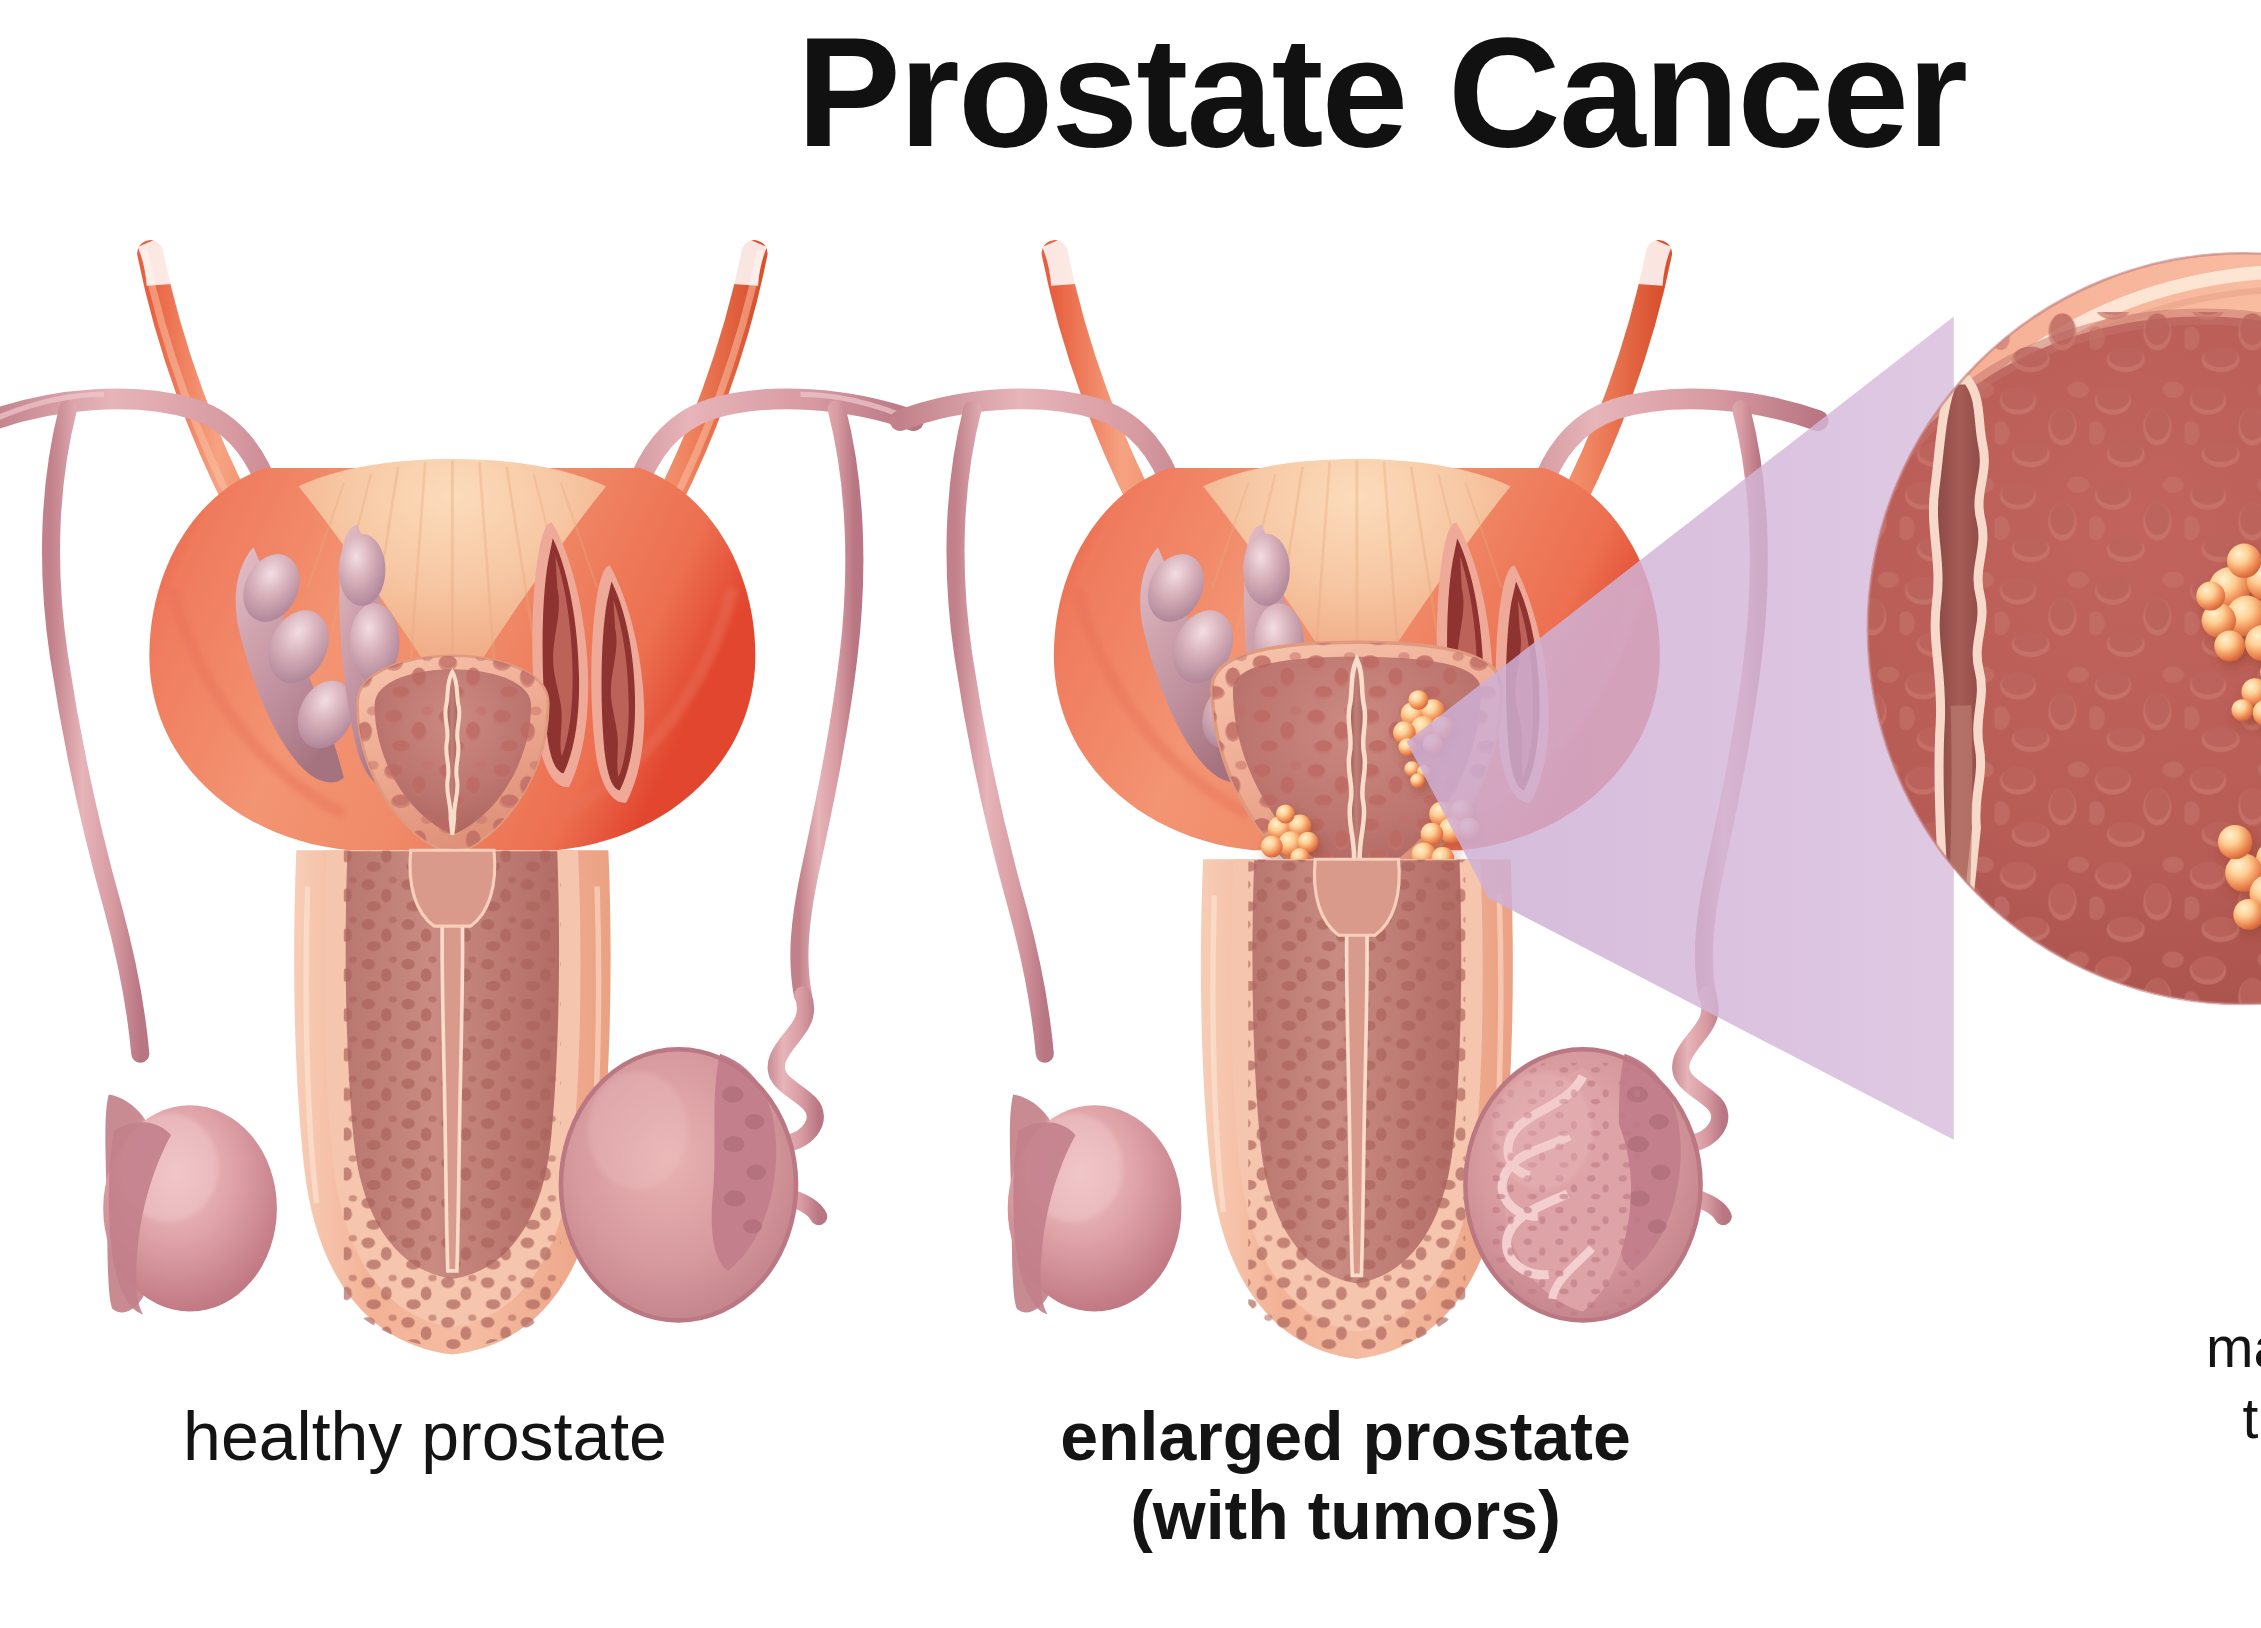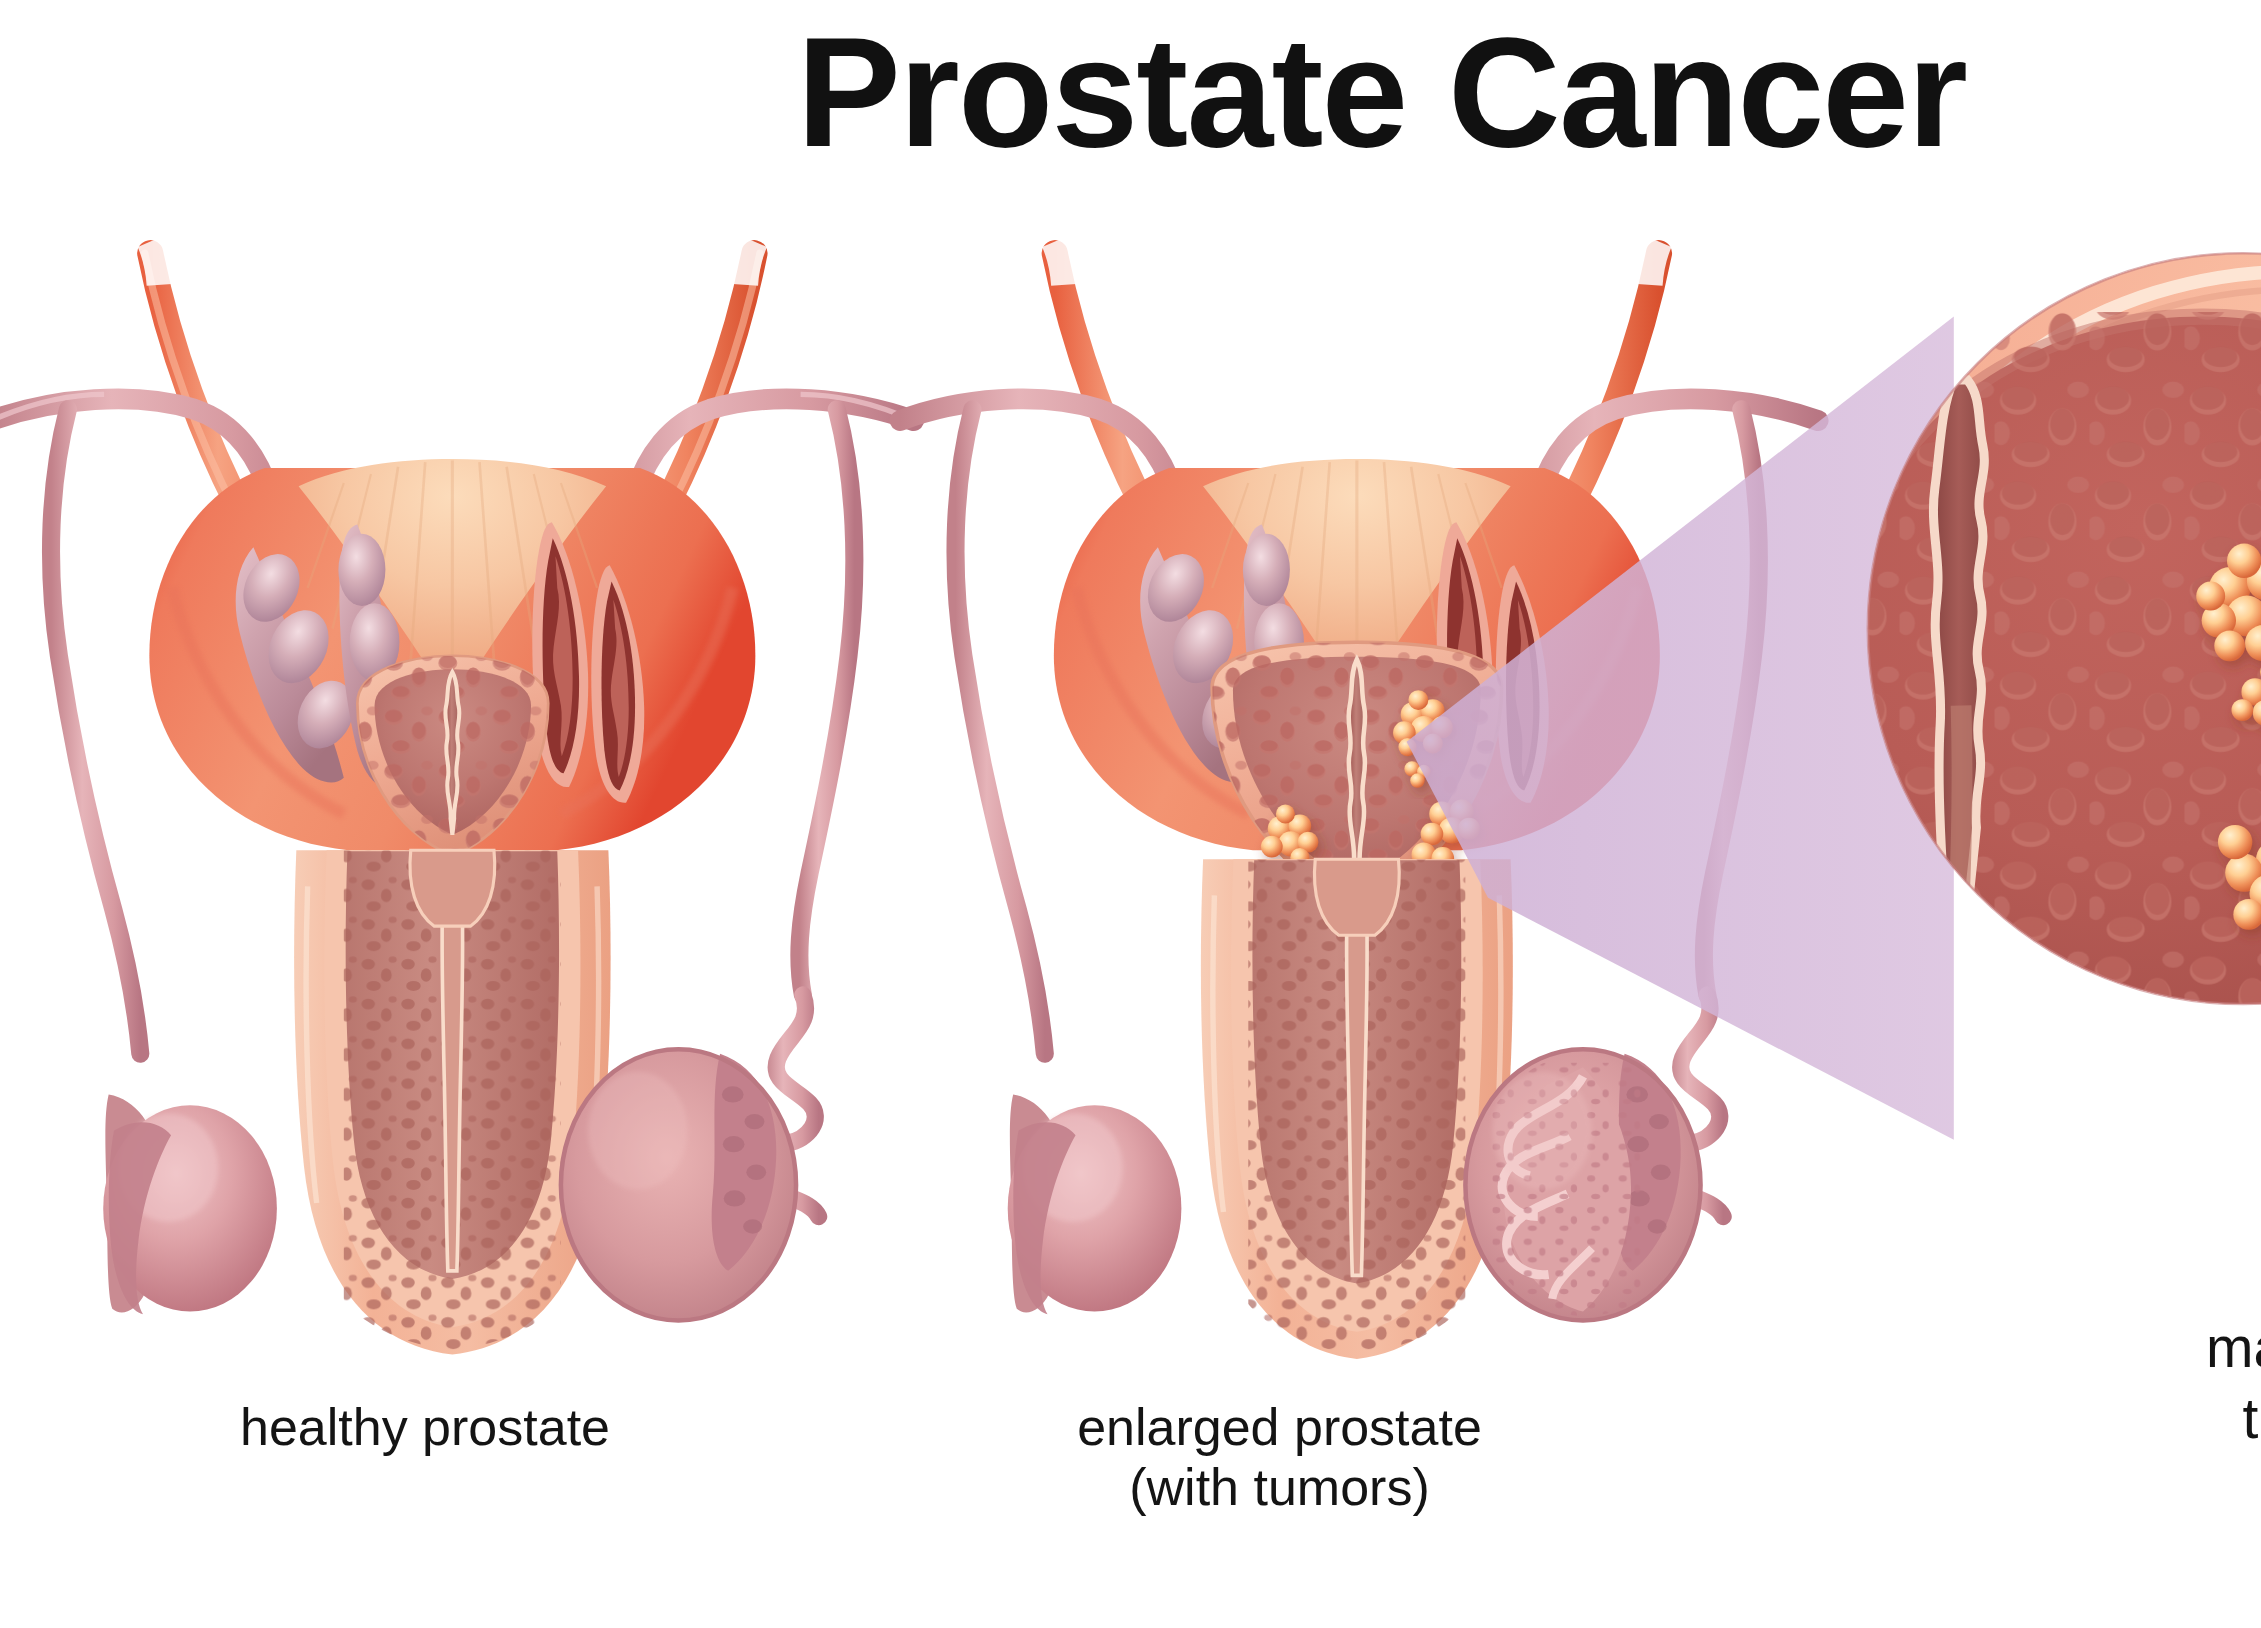--- a/index.html
+++ b/index.html
@@ -13,26 +13,26 @@
   #title{
     position:absolute;left:0;top:13.6px;width:2763px;
     text-align:center;
     font-size:156px;line-height:1.0;
     font-weight:bold;color:#111111;
     letter-spacing:-1.8px;
     font-family:"Liberation Sans","DejaVu Sans",sans-serif;
   }
   .caption{
     position:absolute;text-align:center;color:#141414;
-    font-size:52px;line-height:1.16;font-weight:400;
+    font-size:68px;line-height:1.16;font-weight:400;
     font-family:"Liberation Sans","DejaVu Sans",sans-serif;
     white-space:pre-line;
   }
   #cap-healthy{left:27px;top:1397px;width:796px;}
-  #cap-enlarged{left:850px;top:1397px;width:859px;}
+  #cap-enlarged{left:916px;top:1397px;width:859px;font-weight:bold;}
   #cap-tumor{
     left:2117px;top:1312px;width:425px;
     font-size:57px;line-height:1.24;
   }
   svg{position:absolute;left:0;top:0;}
 </style>
 </head>
 <body>
 
 <div id="stage">

